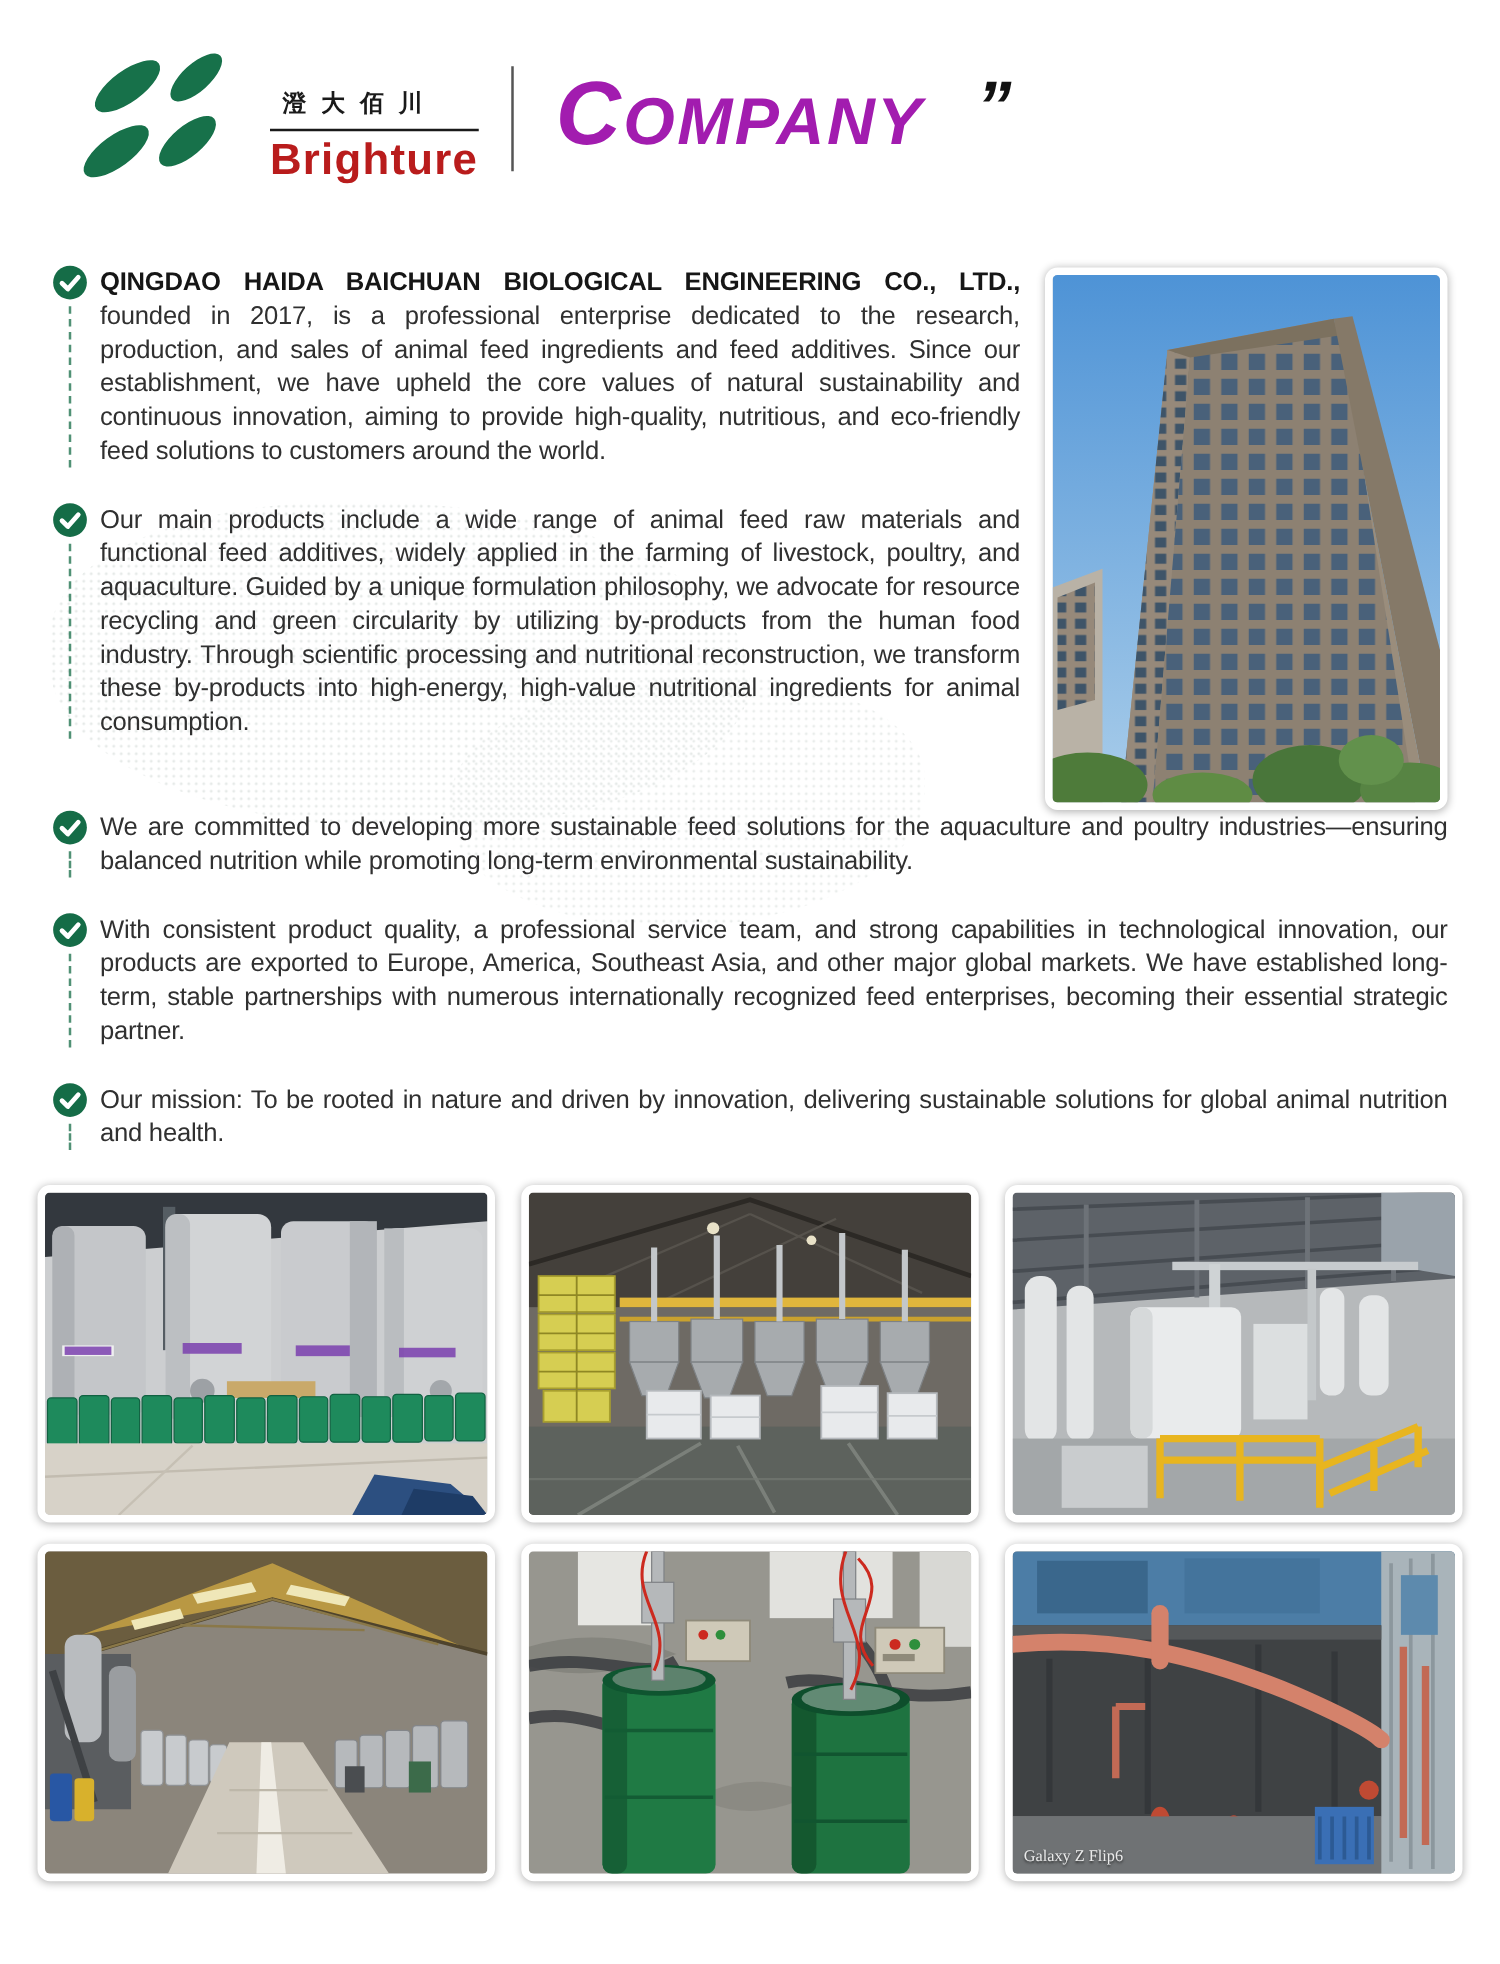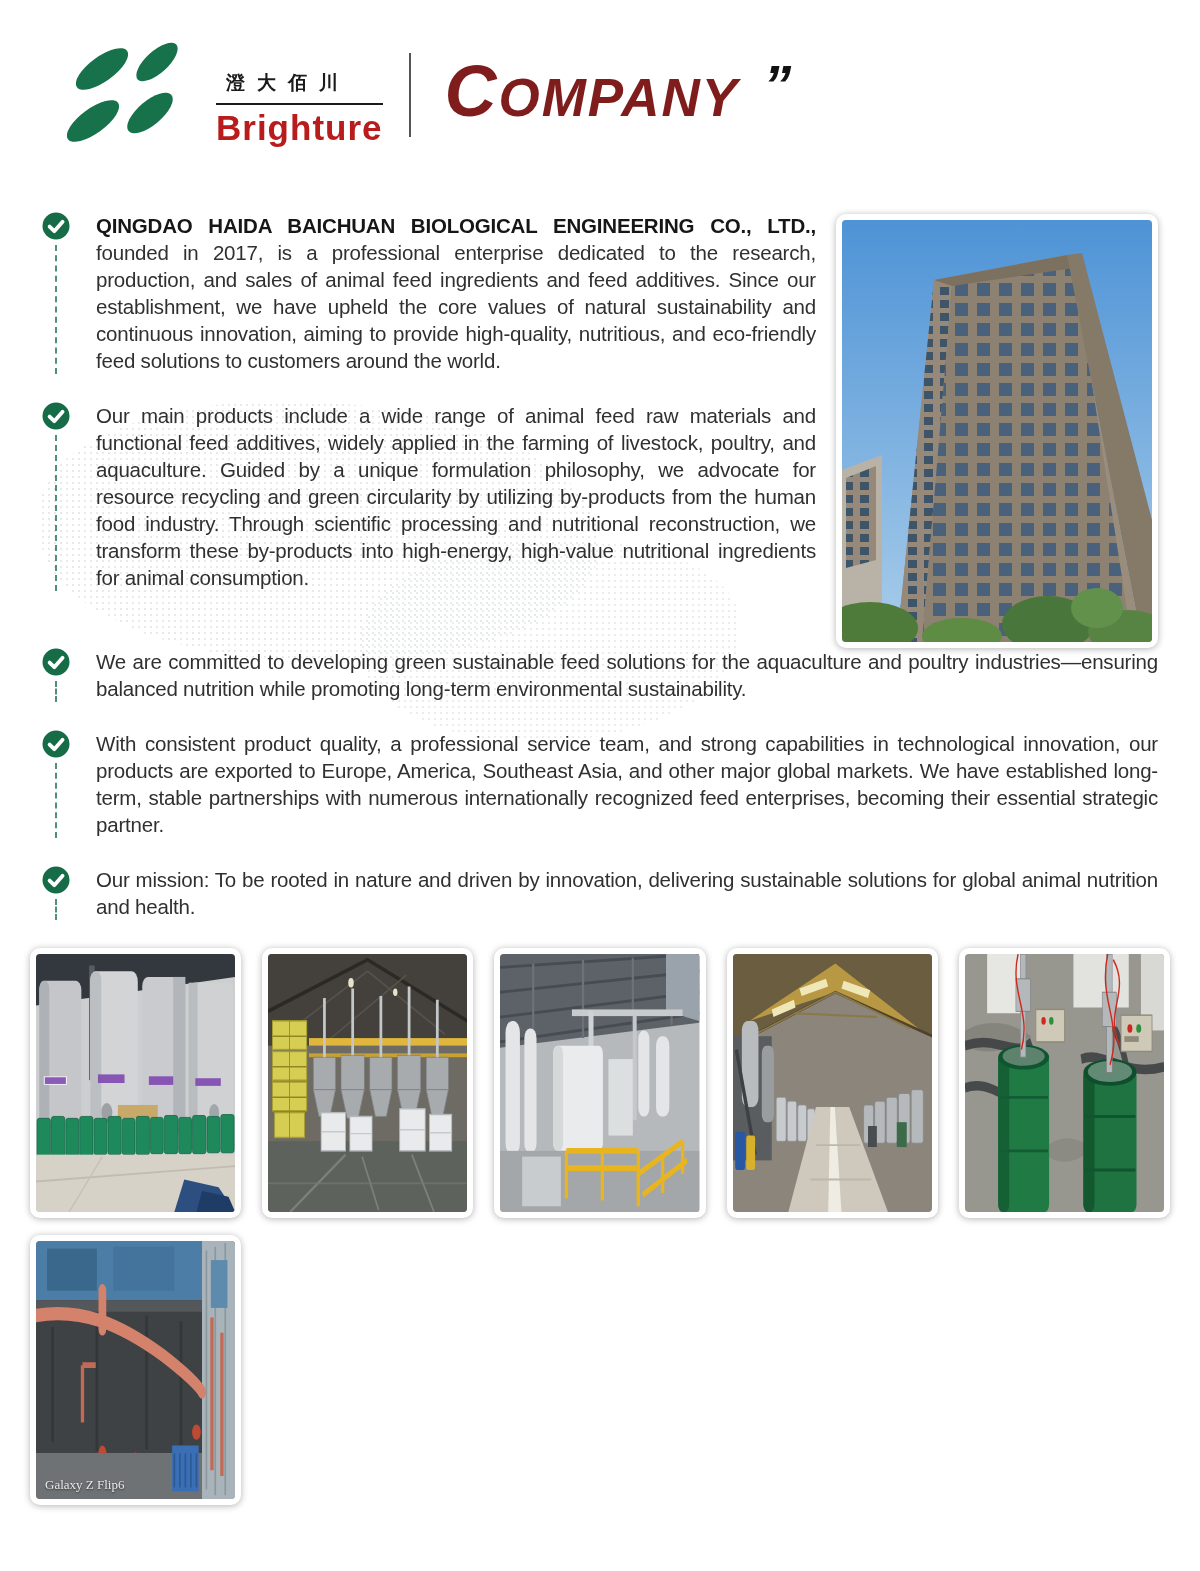--- a/index.html
+++ b/index.html
@@ -31,38 +31,38 @@
   .logo-en{font-size:35px;font-weight:bold;color:#b91c1c;letter-spacing:1px;margin-top:3px;}
   .header-divider{
     width:2px;height:84px;background:#555;flex:none;margin:0 34px 0 26px;
   }
   .page-title{display:flex;align-items:flex-start;white-space:nowrap;}
   .title-word{
     display:inline-block;font-style:italic;font-weight:800;
     font-size:53px;letter-spacing:2px;line-height:80px;
   }
   .title-word::first-letter{font-size:72px;}
-  .title-word1{color:#7f1d1d;}
+  .title-word1{color:#a21caf;margin-right:18px;}
   .title-word2{color:var(--title-green);}
   .title-quote{
     font-size:56px;font-weight:900;font-style:italic;color:#121212;
     margin-left:24px;line-height:1;transform:translateY(6px);
   }
 
   
   .content{padding:0 42px;margin-top:40px;position:relative;}
   .map-watermark{
     position:absolute;pointer-events:none;opacity:.5;z-index:0;
     background-image:radial-gradient(#b9c4bf 1px, transparent 1.3px);
     background-size:6px 6px;
   }
   .wm1{left:40px;top:190px;width:560px;height:260px;border-radius:45% 60% 50% 55%;opacity:.35;}
   .wm2{left:360px;top:330px;width:380px;height:200px;border-radius:55% 45% 60% 50%;opacity:.3;}
 
-  .para{display:flex;gap:26px;margin-bottom:28px;position:relative;z-index:1;}
+  .para{display:flex;gap:10px;margin-bottom:28px;position:relative;z-index:1;}
   .marker-col{width:28px;flex:none;display:flex;flex-direction:column;align-items:center;}
   .check{width:28px;height:28px;flex:none;}
   .dash-line{
     flex:1;width:0;margin-top:5px;
     border-left:2px dashed rgba(21,108,71,.75);
   }
   .para-text{
     flex:1;font-size:20.5px;line-height:27px;text-align:justify;
     color:#303030;letter-spacing:-0.2px;
   }
@@ -74,21 +74,21 @@
   
   .photo{
     border:6px solid #fff;border-radius:10px;overflow:hidden;background:#e8e8e8;
     box-shadow:0 1px 7px rgba(0,0,0,.30);position:relative;
   }
   .photo svg{display:block;width:100%;height:100%;}
   .building-photo{
     width:322px;height:434px;flex:none;margin-left:20px;margin-top:2px;
   }
   .photo-grid{
-    display:grid;grid-template-columns:repeat(5,1fr);
+    display:grid;grid-template-columns:repeat(3,1fr);
     gap:17px 21px;padding:0 30px;margin-top:26px;
   }
   .grid-photo{height:270px;}
   .photo-watermark{
     position:absolute;left:9px;bottom:6px;z-index:2;
     font-size:13px;color:rgba(255,255,255,.88);
     font-family:"Liberation Serif", serif;
     text-shadow:0 1px 2px rgba(0,0,0,.6);
   }
 </style>
@@ -185,21 +185,21 @@
   </div>
 
   <div class="para">
     <div class="marker-col">
       <svg class="check" viewBox="0 0 28 28">
         <circle cx="14" cy="14" r="13.5" fill="#156C47"></circle>
         <path d="M7.6 14.6 L12.3 19.2 L20.6 9.8" stroke="#fff" stroke-width="3.8" fill="none" stroke-linecap="round" stroke-linejoin="round"></path>
       </svg>
       <span class="dash-line"></span>
     </div>
-    <p class="para-text"><span>We are committed to developing green sustainable feed solutions for the aquaculture and poultry industries—ensuring balanced nutrition while promoting long-term environmental sustainability.</span></p>
+    <p class="para-text"><span>We are committed to developing more sustainable feed solutions for the aquaculture and poultry industries—ensuring balanced nutrition while promoting long-term environmental sustainability.</span></p>
   </div>
 
   <div class="para">
     <div class="marker-col">
       <svg class="check" viewBox="0 0 28 28">
         <circle cx="14" cy="14" r="13.5" fill="#156C47"></circle>
         <path d="M7.6 14.6 L12.3 19.2 L20.6 9.8" stroke="#fff" stroke-width="3.8" fill="none" stroke-linecap="round" stroke-linejoin="round"></path>
       </svg>
       <span class="dash-line"></span>
     </div>

